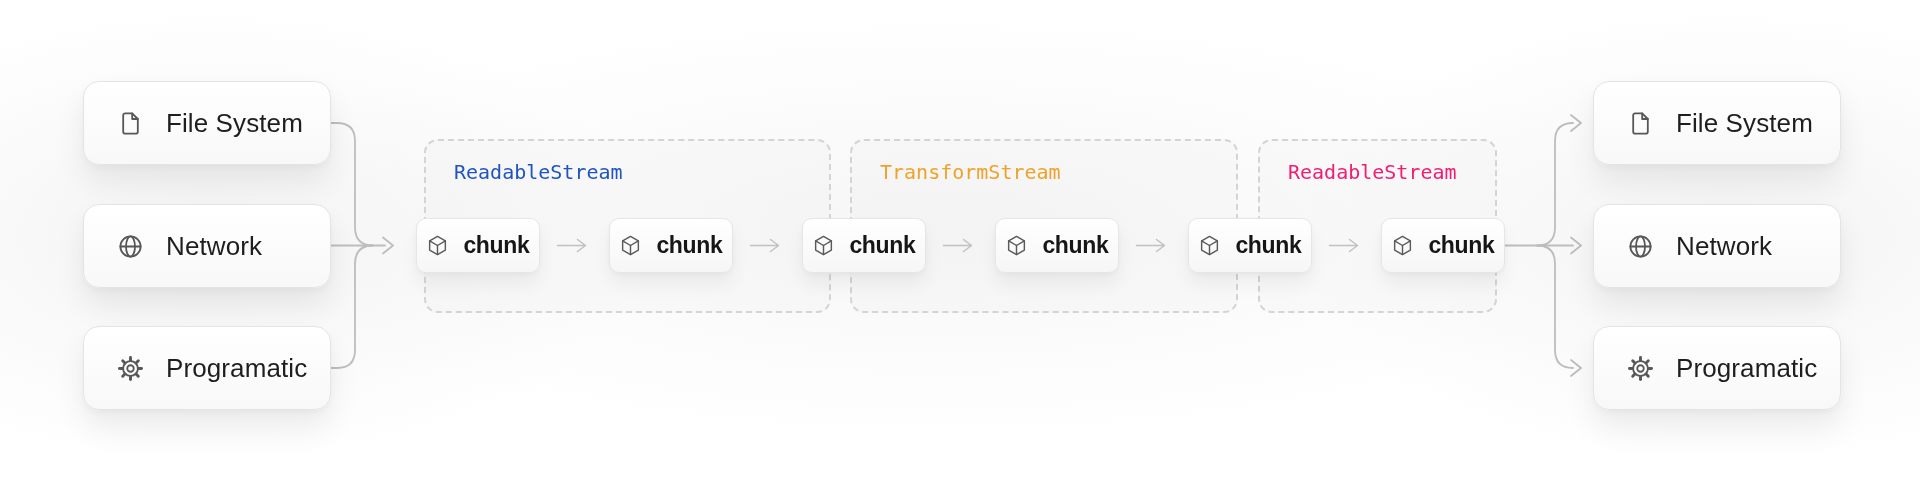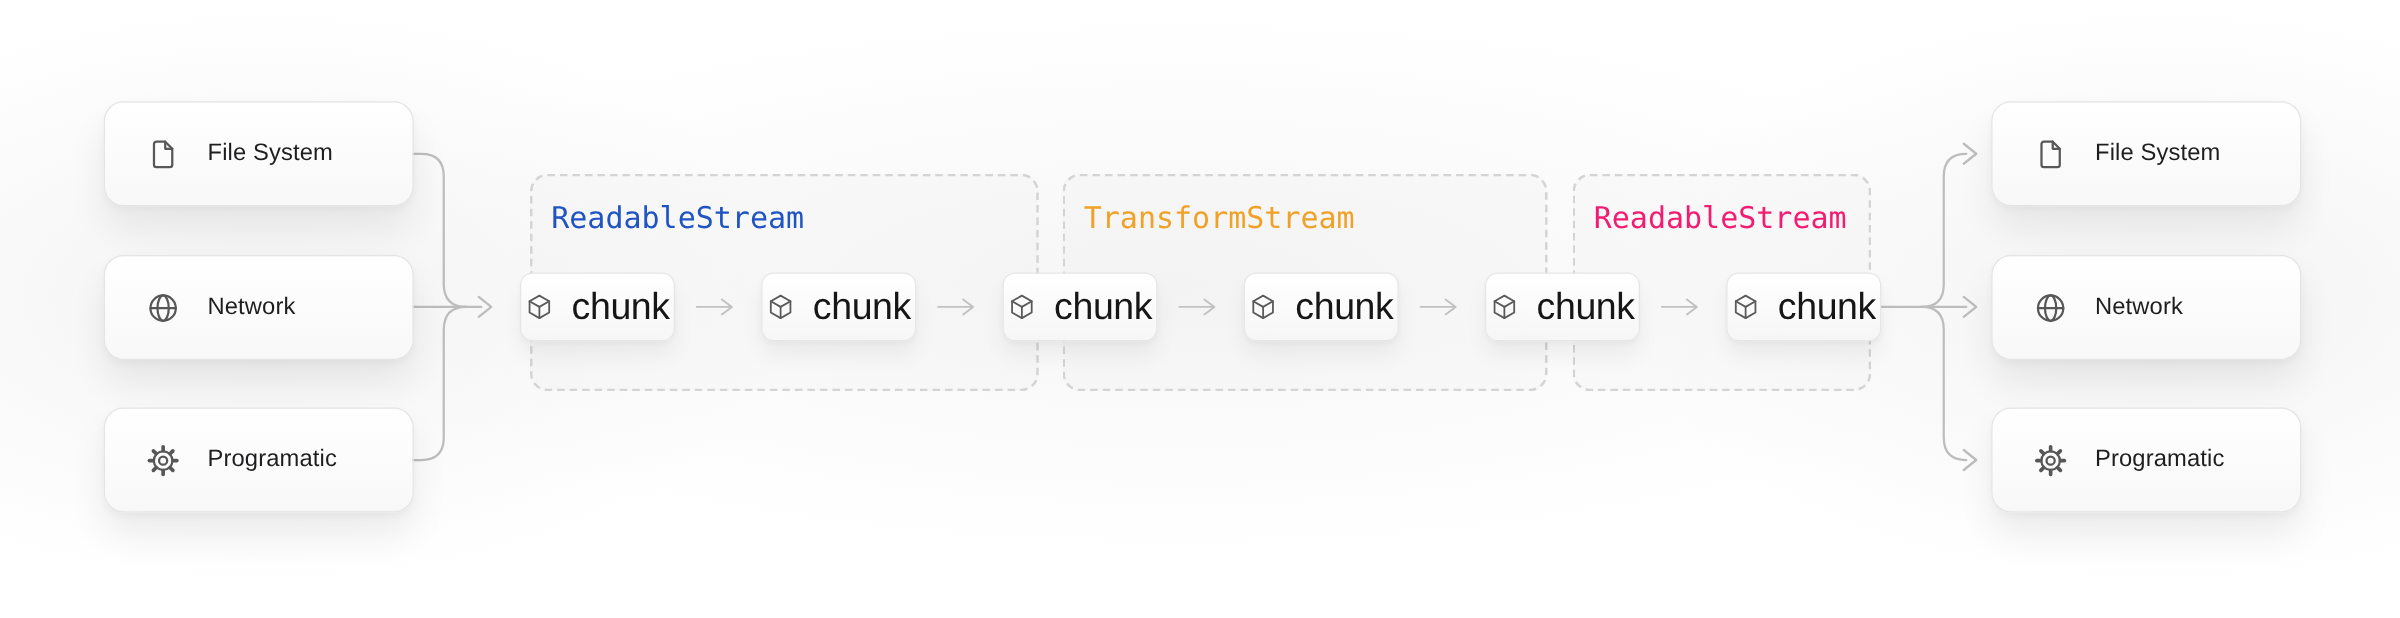--- a/index.html
+++ b/index.html
@@ -30,38 +30,38 @@
     box-shadow: 0 18px 30px rgba(0,0,0,0.07), 0 3px 6px rgba(0,0,0,0.03);
     display: flex;
     align-items: center;
     padding-left: 33px;
     box-sizing: border-box;
     gap: 22px;
     z-index: 3;
   }
   .node .nicon { width: 27px; height: 27px; display: inline-flex; flex: none; }
   .node .nicon svg { width: 27px; height: 27px; stroke: #575757; fill: none; stroke-width: 1.6; stroke-linecap: round; stroke-linejoin: round; }
-  .node .nlabel { font-size: 19px; color: #1e1e20; letter-spacing: 0.1px; white-space: nowrap; }
+  .node .nlabel { font-size: 26px; color: #1e1e20; letter-spacing: 0.1px; white-space: nowrap; }
 
   .stream {
     position: absolute;
     top: 139px;
     height: 174px;
     border: 2px dashed #d4d4d4;
     border-radius: 14px;
     background: rgba(120,120,120,0.025);
     box-sizing: border-box;
     z-index: 2;
   }
   .stream .stream-label {
     position: absolute;
     top: 19px;
-    left: 15px;
+    left: 28px;
     font-family: "DejaVu Sans Mono", "Liberation Mono", monospace;
-    font-size: 24px;
+    font-size: 20px;
     letter-spacing: 0;
     white-space: nowrap;
   }
 
   .chunk {
     position: absolute;
     top: 218px;
     width: 124px;
     height: 55px;
     border-radius: 10px;
@@ -70,21 +70,21 @@
     box-shadow: 0 12px 18px rgba(0,0,0,0.05), 0 2px 4px rgba(0,0,0,0.03);
     display: flex;
     align-items: center;
     justify-content: center;
     gap: 14px;
     box-sizing: border-box;
     z-index: 3;
   }
   .chunk .cicon { width: 23px; height: 23px; display: inline-flex; flex: none; }
   .chunk .cicon svg { width: 23px; height: 23px; stroke: #5a5a5a; fill: none; stroke-width: 1.5; stroke-linecap: round; stroke-linejoin: round; }
-  .chunk .clabel { font-size: 30px; font-weight: 400; color: #161616; letter-spacing: -0.3px; text-align: right; }
+  .chunk .clabel { font-size: 23px; font-weight: 700; color: #161616; letter-spacing: -0.3px; text-align: right; }
 </style>
 </head>
 <body>
 
 <div class="canvas">
 
   <svg class="connectors" width="1920" height="494" viewBox="0 0 1920 494">
     <g stroke="#bdbdbd" stroke-width="1.8" fill="none" stroke-linecap="round" stroke-linejoin="round">
 
       <path d="M330 123 H337 Q355 123 355 141 V227 Q355 245.5 373 245.5"></path>

